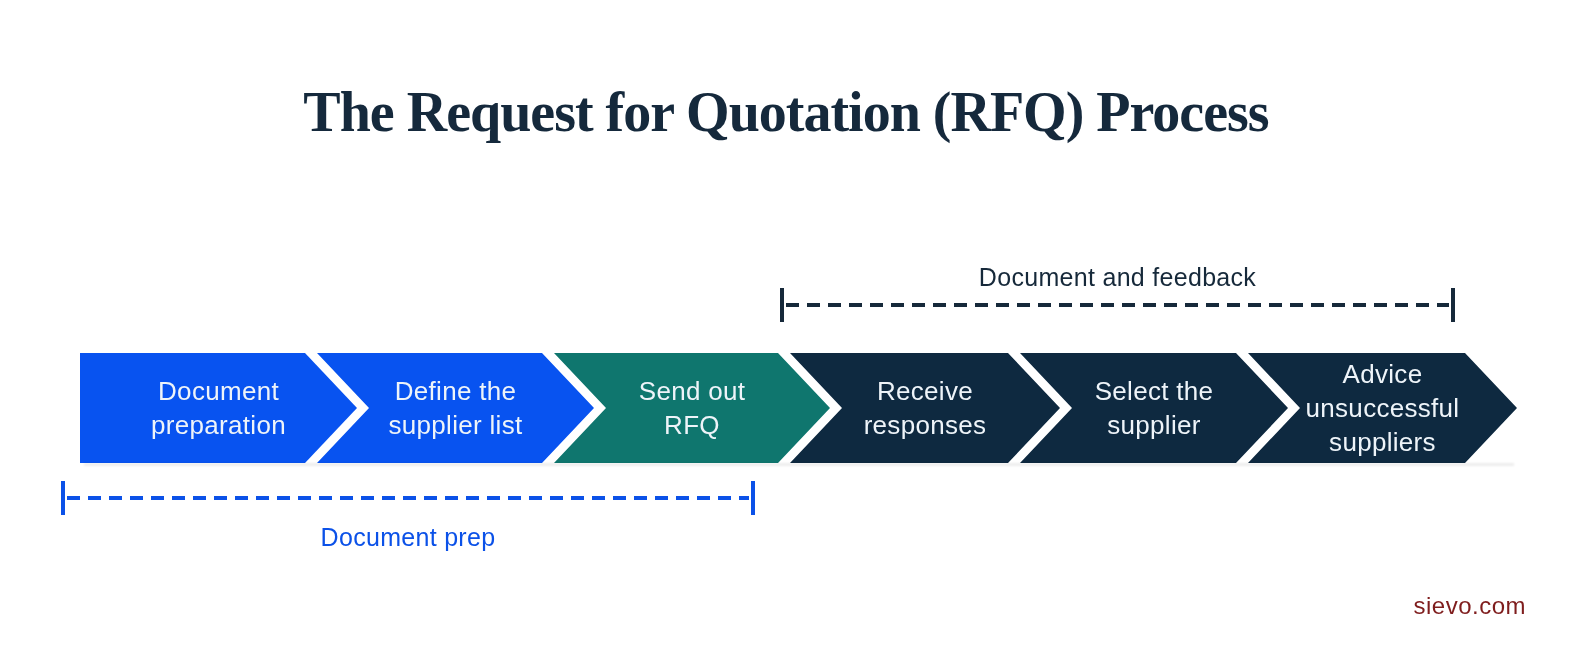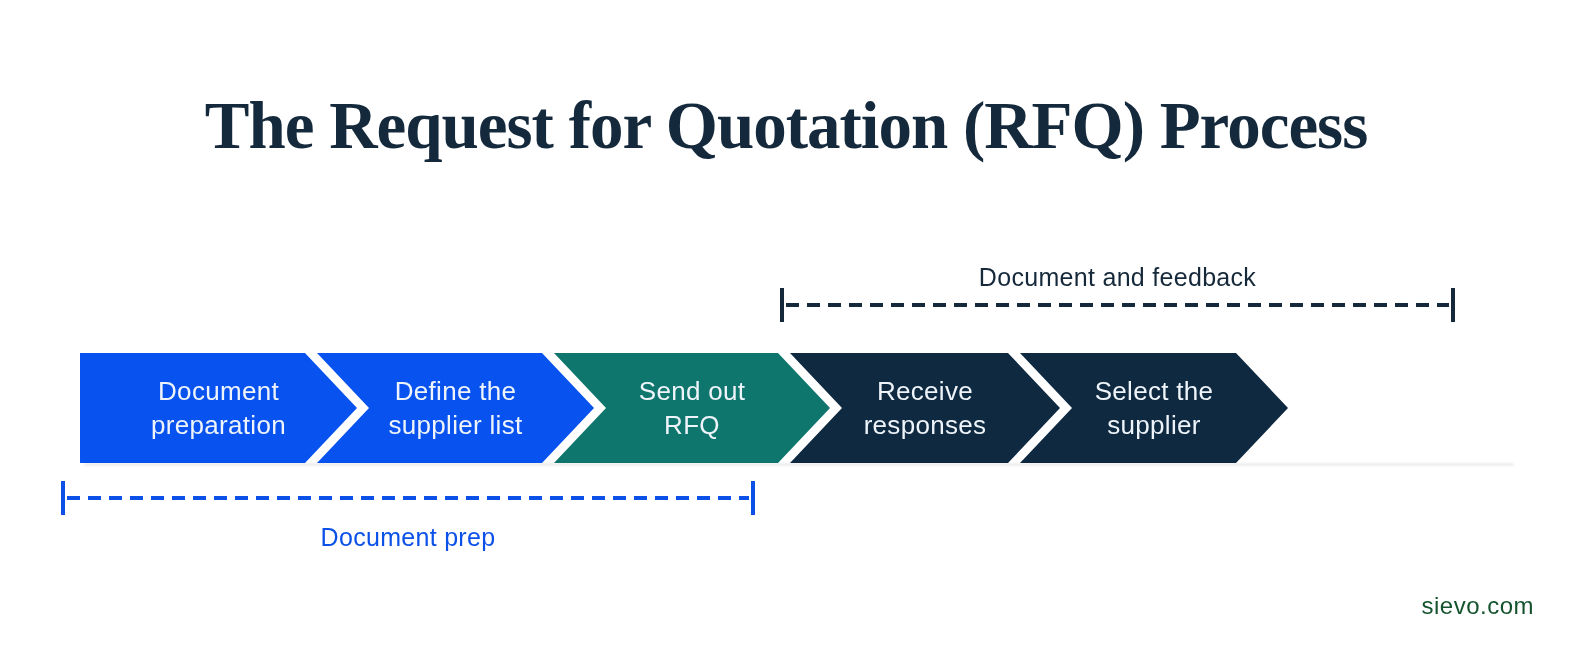--- a/index.html
+++ b/index.html
@@ -15,21 +15,21 @@
 
   
   .title {
     position: absolute;
     top: 44px;
     left: 0;
     width: 100%;
     text-align: center;
     font-family: "Liberation Serif", serif;
     font-weight: 700;
-    font-size: 67px;
+    font-size: 56px;
     letter-spacing: -1px;
     color: #15293c;
     line-height: 1.1;
   }
 
   
   .band { position: absolute; top: 353px; left: 0; width: 1572px; height: 110px; border-radius: 21px; }
   .band-shadow {
     position: absolute;
     top: 463px; left: 84px; width: 1430px; height: 3px;
@@ -92,24 +92,24 @@
   .bracket.bottom .b-line {
     top: 15px;
     background: repeating-linear-gradient(90deg, #0b51e8 0 13px, transparent 13px 21px);
   }
   .bracket.bottom .b-label { top: 42px; }
 
   
   .footer {
     position: absolute;
     top: 592px;
-    right: 38px;
+    right: 46px;
     font-size: 24px;
     letter-spacing: 0.5px;
-    color: #14532d;
+    color: #7f1d1d;
   }
 </style>
 </head>
 <body>
 
 <div class="canvas">
 
   <h1 class="title">The Request for Quotation (RFQ) Process</h1>
 
   <div class="bracket top">
@@ -133,20 +133,25 @@
 RFQ</span>
     </div>
     <div class="step step4" style="background: rgb(14, 41, 64);">
       <span>Receive
 responses</span>
     </div>
     <div class="step step5" style="background: rgb(14, 41, 64);">
       <span>Select the
 supplier</span>
     </div>
+    <div class="step step6" style="background: rgb(14, 41, 64);">
+      <span>Advice
+unsuccessful
+suppliers</span>
+    </div>
   </div>
   <div class="band-shadow"></div>
 
   <div class="bracket bottom">
     <div class="b-cap left"></div>
     <div class="b-line"></div>
     <div class="b-cap right"></div>
     <div class="b-label">Document prep</div>
   </div>
 

